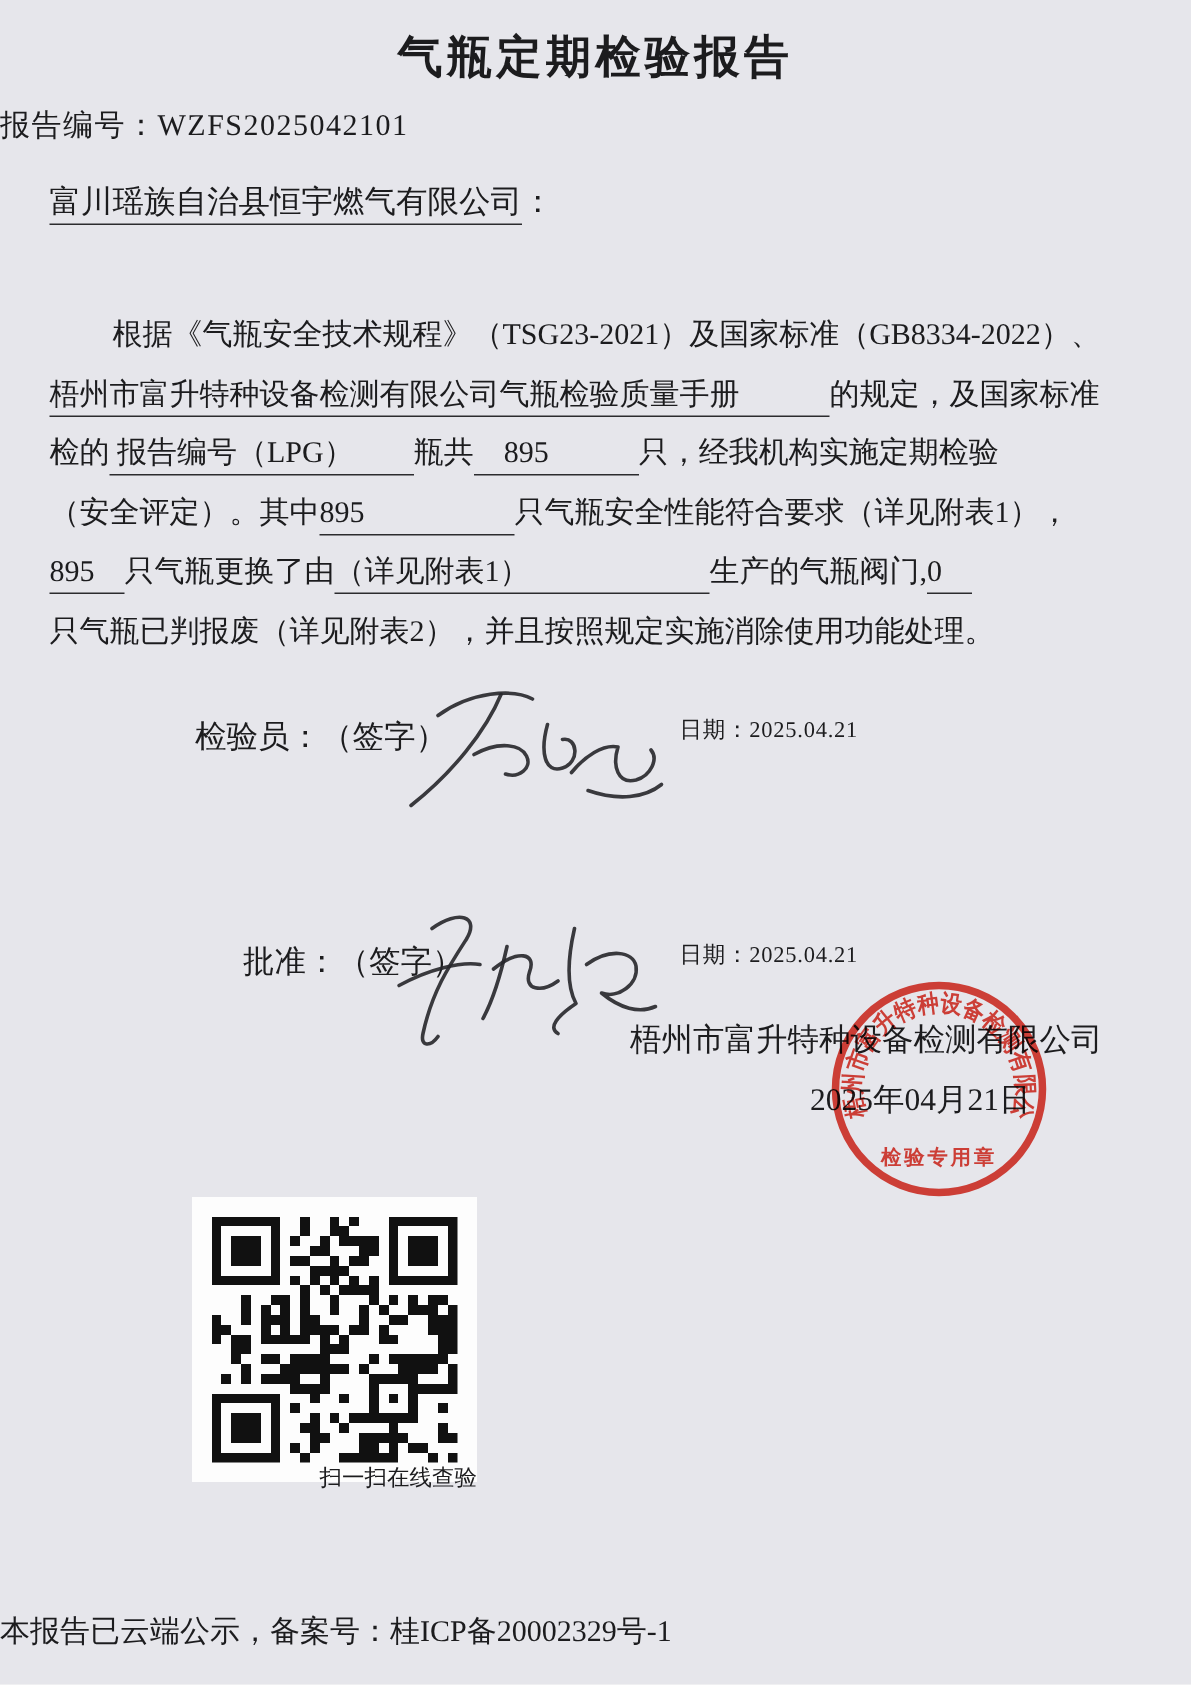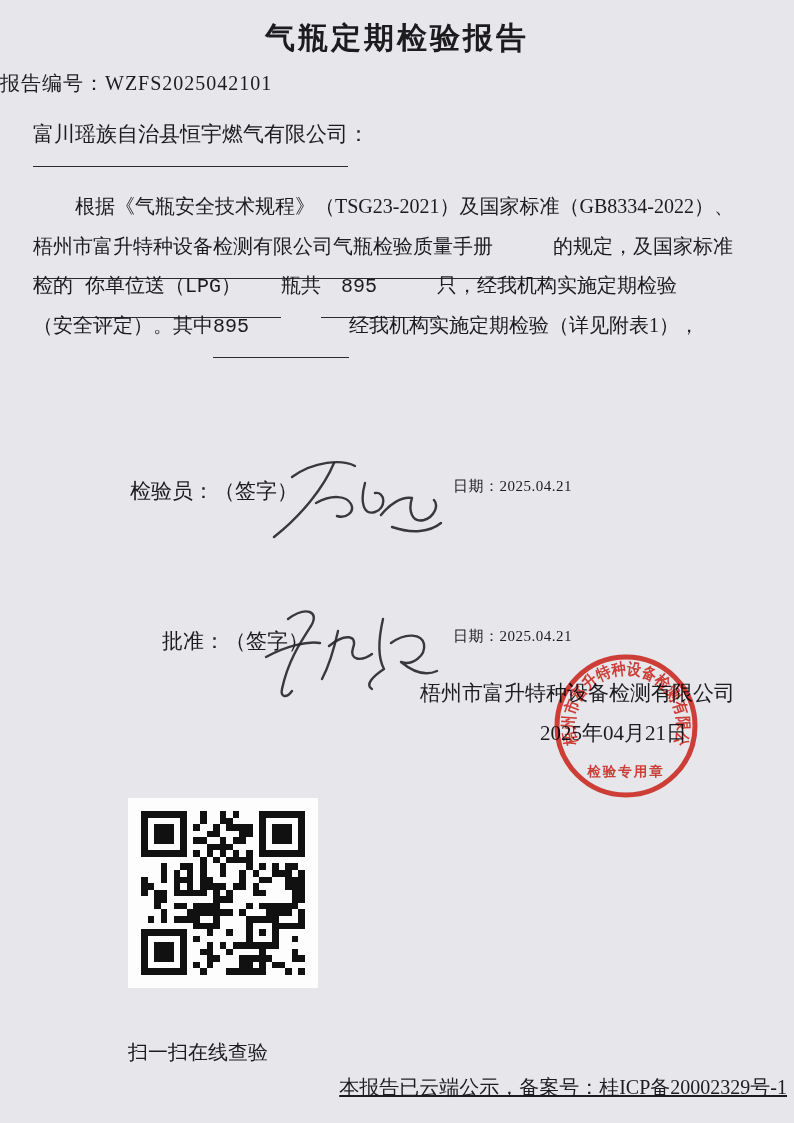--- a/index.html
+++ b/index.html
@@ -16,35 +16,35 @@
     top:18px;left:0;width:100%;
     text-align:center;
     font-family:"DejaVu Sans","Liberation Sans",sans-serif;
     font-weight:700;font-size:30px;letter-spacing:3px;
   }
   .report-no{
     top:70px;left:0;right:36px;
     font-size:20px;letter-spacing:1px;
   }
   .addressee{top:120px;left:33px;font-size:21px;}
-  .body-text{top:187px;left:33px;width:734px;font-size:20px;}
+  .body-text{top:204px;left:33px;width:734px;font-size:20px;}
   .line{height:39.5px;line-height:39.5px;white-space:nowrap;}
   .line.indent{text-indent:42px;}
   .seg{white-space:pre;}
-  .u{border-bottom:1.6px solid #2b2b2e;padding-bottom:19px;font-family:Liberation Mono, monospace;}
+  .u{border-bottom:1.6px solid #2b2b2e;padding-bottom:3px;}
   .sign-label{font-size:21px;}
   .date{font-size:15px;letter-spacing:0.5px;}
   .sig{stroke:#26262a;stroke-width:2.4;fill:none;stroke-linecap:round;stroke-linejoin:round;opacity:0.9;}
   .org-name{top:679px;left:420px;font-size:21px;}
   .org-date{top:719px;left:540px;font-size:21px;}
   .stamp{top:650px;left:550px;width:152px;height:152px;mix-blend-mode:multiply;opacity:0.93;}
   .qr-box{top:798px;left:128px;width:190px;height:190px;background:#fdfdfd;}
   .qr-box svg{position:absolute;left:13px;top:13px;}
-  .qr-caption{top:1039px;left:128px;width:190px;text-align:left;font-size:20px;}
-  .footer{top:1074px;left:0;right:7px;text-align:right;font-size:20px;text-decoration:underline;}
+  .qr-caption{top:976px;left:128px;width:190px;text-align:right;font-size:15px;}
+  .footer{top:1074px;left:0;right:7px;font-size:20px;}
 </style>
 </head>
 <body>
 
 <div class="page">
 
   <div class="abs title">气瓶定期检验报告</div>
 
   <div class="abs report-no">
     <span>报告编号：</span><span>WZFS2025042101</span>
@@ -55,24 +55,30 @@
   </div>
 
   <div class="abs body-text">
     <div class="line indent">
       <span class="seg">根据《气瓶安全技术规程》（TSG23-2021）及国家标准（GB8334-2022）、</span>
     </div>
     <div class="line">
       <span class="seg u">梧州市富升特种设备检测有限公司气瓶检验质量手册　　　</span><span class="seg">的规定，及国家标准</span>
     </div>
     <div class="line">
-      <span class="seg">检的</span><span class="seg u"> 你单位送（LPG）　　</span><span class="seg">瓶共</span><span class="seg u">　895　　　</span><span class="seg">只，经我机构实施定期检验</span>
+      <span class="seg">检的</span><span class="seg u"> 报告编号（LPG）　　</span><span class="seg">瓶共</span><span class="seg u">　895　　　</span><span class="seg">只，经我机构实施定期检验</span>
     </div>
     <div class="line">
-      <span class="seg">（安全评定）。其中</span><span class="seg u">895　　　　　</span><span class="seg">经我机构实施定期检验（详见附表1），</span>
+      <span class="seg">（安全评定）。其中</span><span class="seg u">895　　　　　</span><span class="seg">只气瓶安全性能符合要求（详见附表1），</span>
+    </div>
+    <div class="line">
+      <span class="seg u">895　</span><span class="seg">只气瓶更换了由</span><span class="seg u">（详见附表1）　　　　　　</span><span class="seg">生产的气瓶阀门,</span><span class="seg u">0　</span>
+    </div>
+    <div class="line">
+      <span class="seg">只气瓶已判报废（详见附表2），并且按照规定实施消除使用功能处理。</span>
     </div>
   </div>
 
   <div class="abs sign-label" style="top:477px;left:130px;font-family:Liberation Mono, monospace;">检验员：（签字）</div>
   <svg class="abs" style="top:453px;left:262px;" width="185" height="98" viewBox="0 0 185 98">
     <path class="sig" d="M30,24 C52,8 80,6 93,13"></path>
     <path class="sig" d="M72,10 C62,34 40,62 12,84"></path>
     <path class="sig" d="M54,50 C70,41 85,43 89,51 C93,59 84,66 75,63"></path>
     <path class="sig" d="M103,30 C98,48 101,63 113,59 C125,55 123,38 113,40"></path>
     <path class="sig" d="M119,62 C128,51 140,43 150,45 C146,58 150,70 162,67 C172,64 177,53 172,47"></path>

